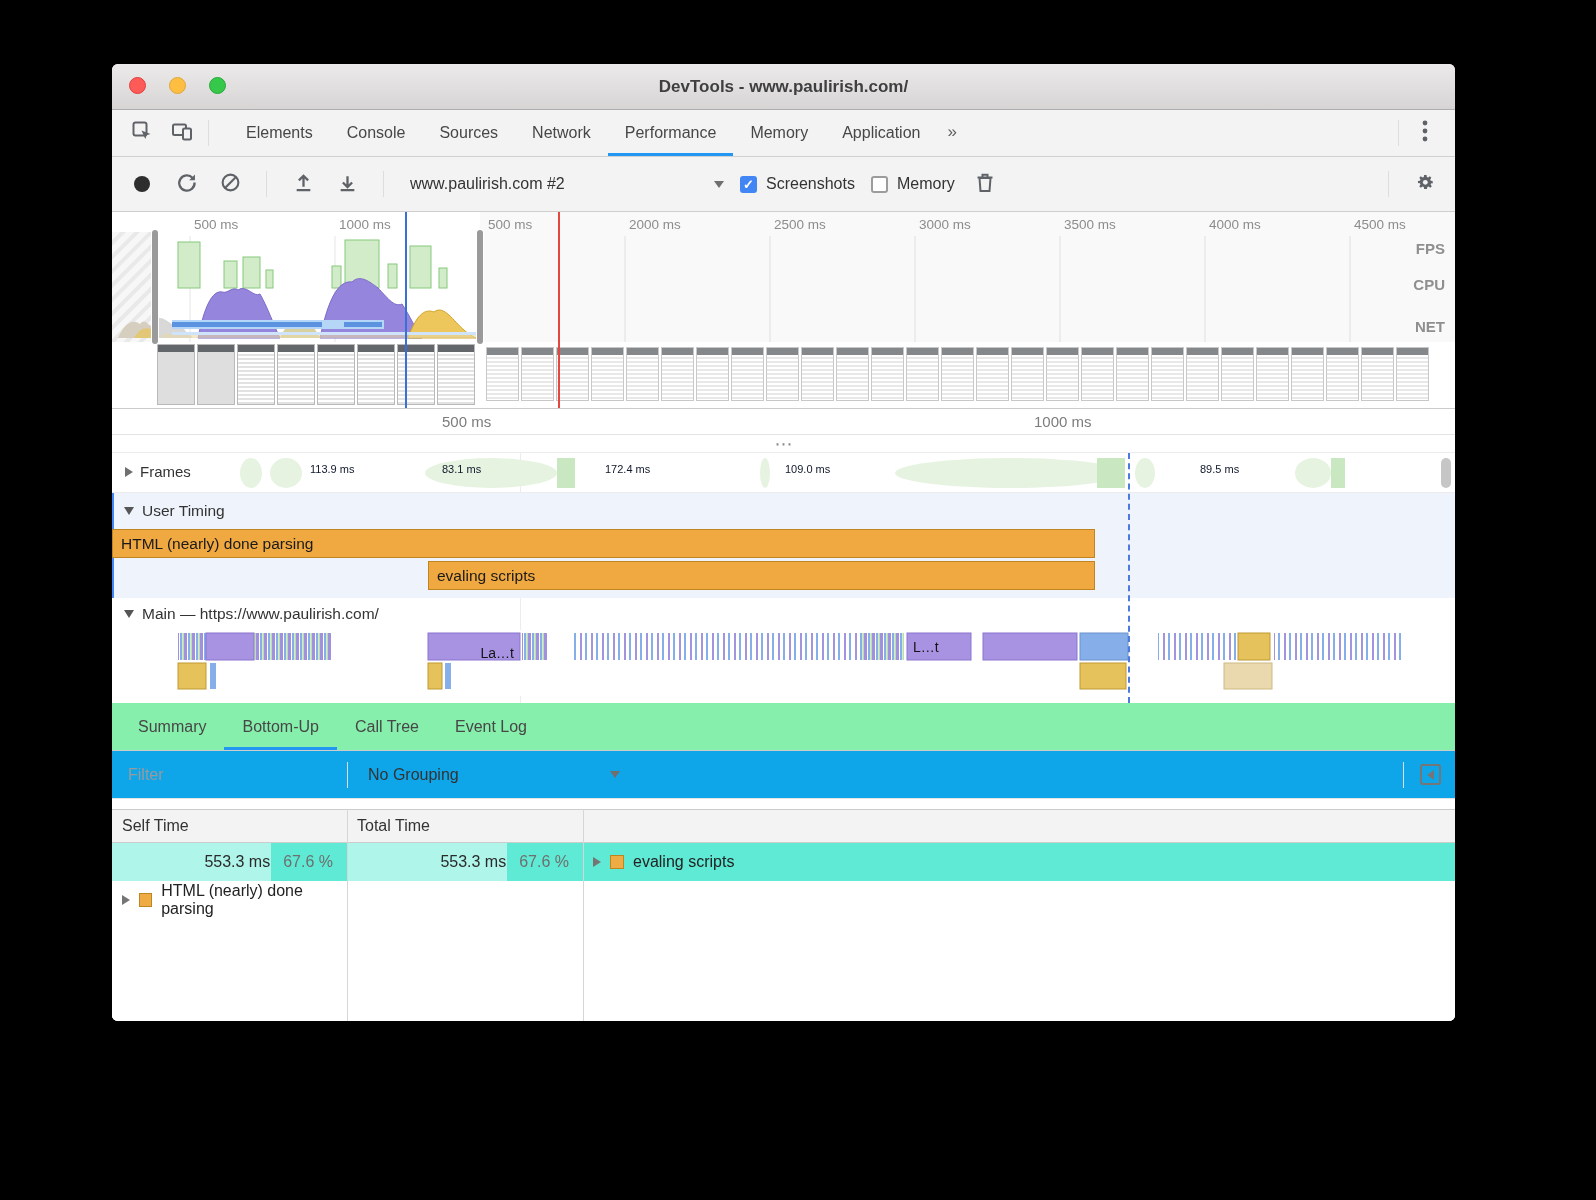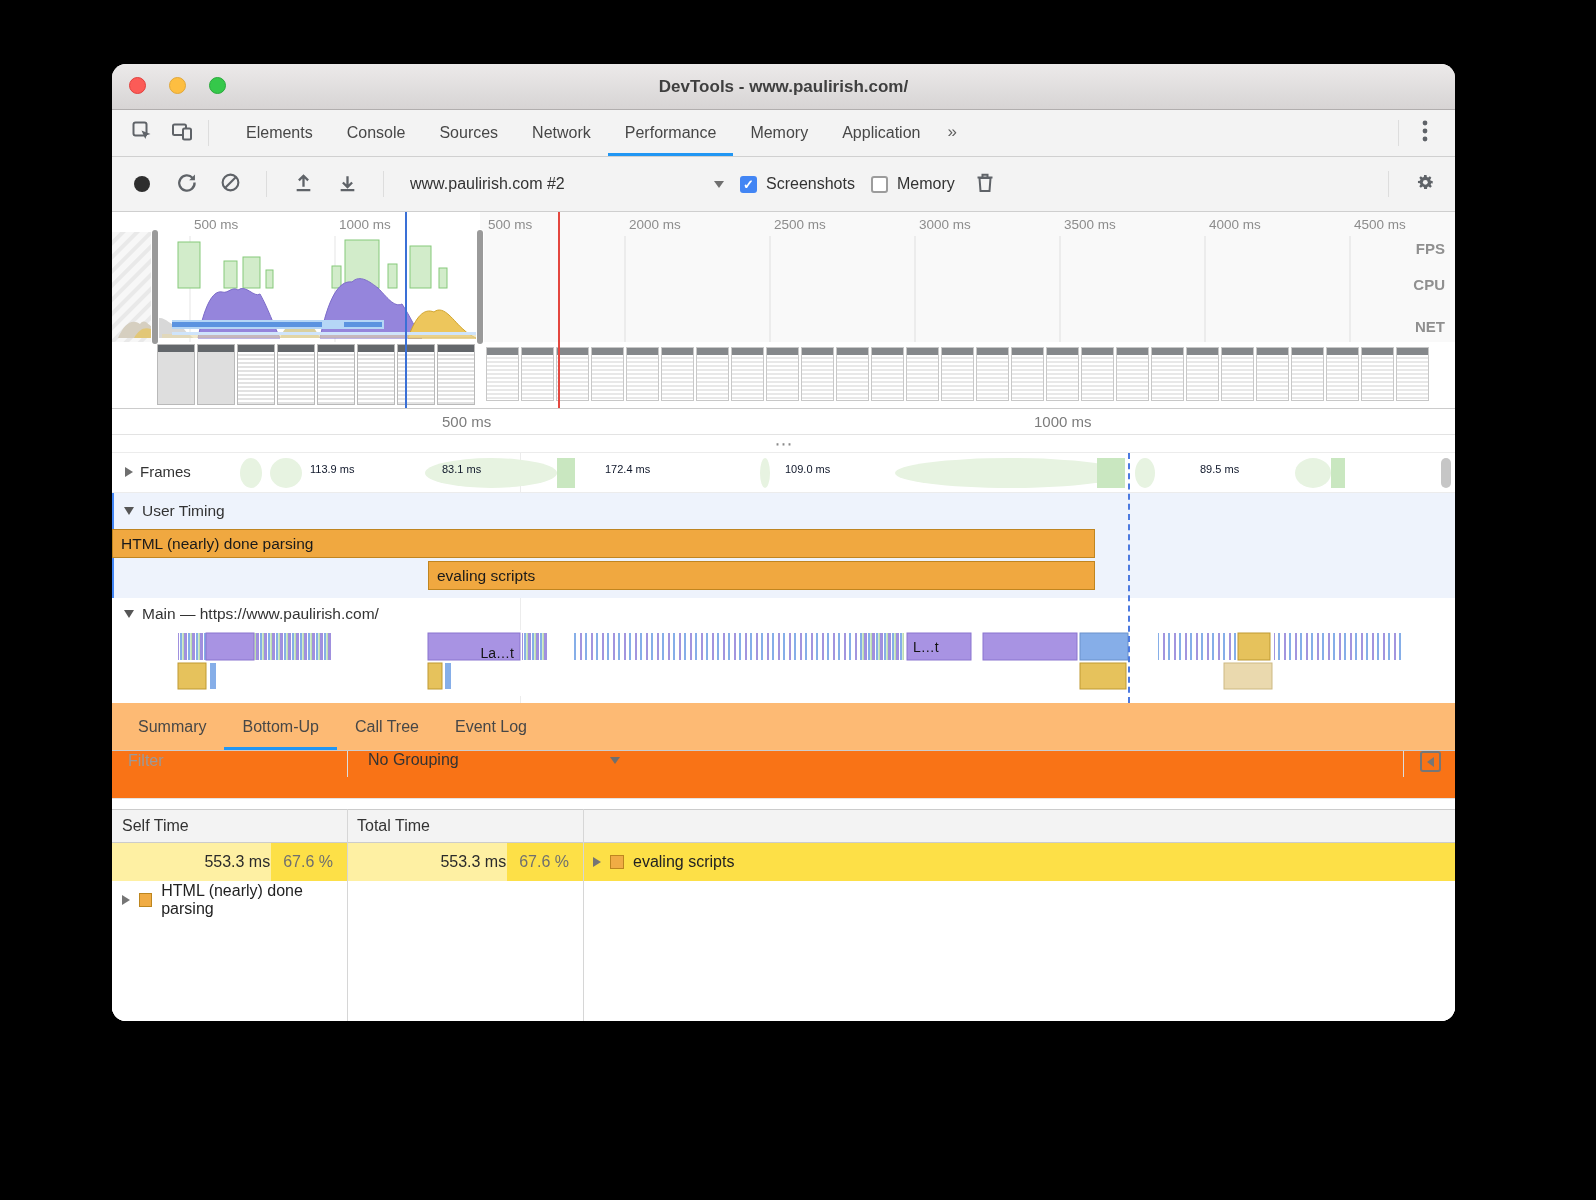--- a/index.html
+++ b/index.html
@@ -1,19 +1,19 @@
 <!DOCTYPE html>
 <html><head>
 <meta charset="utf-8">
 <style>
   html,body{margin:0;padding:0;background:#000;width:1596px;height:1200px;position:relative;
     font-family:"Liberation Sans",sans-serif;-webkit-font-smoothing:antialiased;}
   *{box-sizing:border-box;}
   .window{position:absolute;left:112px;top:64px;width:1343px;height:957px;background:#fff;
-    border-radius:14px;overflow:hidden;box-shadow:0 30px 80px rgba(0,0,0,.6);display:flex;flex-direction:column;}
+    border-radius:6px;overflow:hidden;box-shadow:0 30px 80px rgba(0,0,0,.6);display:flex;flex-direction:column;}
 
   
   .titlebar{height:46px;flex:0 0 46px;background:linear-gradient(#eceaea,#d7d4d4);border-bottom:1px solid #b1aeae;
     position:relative;display:flex;align-items:center;justify-content:center;}
   .traffic{position:absolute;left:17px;top:13px;display:flex;gap:23px;}
   .light{width:17px;height:17px;border-radius:50%;}
   .light.red{background:#fc5b57;border:1px solid #e1403d;}
   .light.yellow{background:#fdbe41;border:1px solid #e0a73a;}
   .light.green{background:#35c84a;border:1px solid #2aa83c;}
   .wtitle{font-size:17px;font-weight:bold;color:#3f3f3f;}
@@ -88,35 +88,35 @@
   .ut-bar.b2{margin-left:316px;width:667px;}
 
   .main-header{height:32px;background:#fff;}
   .flame{position:relative;height:66px;background:#fff;}
   .flame-chip{position:absolute;font-size:14px;color:#141414;z-index:3;white-space:nowrap;overflow:hidden;}
   .chip1{left:322px;top:15px;width:80px;text-align:right;}
   .chip2{left:801px;top:9px;width:52px;}
 
   
   .bottom{flex:1;display:flex;flex-direction:column;position:relative;background:#fff;}
-  .btabs{height:48px;flex:0 0 48px;background:#fdba74;border-bottom:1px solid #ccc;display:flex;align-items:center;padding-left:8px;}
+  .btabs{height:48px;flex:0 0 48px;background:#86efac;border-bottom:1px solid #ccc;display:flex;align-items:center;padding-left:8px;}
   .btab{height:100%;display:flex;align-items:center;padding:3px 18px 0 18px;font-size:16px;color:#474747;border-bottom:3px solid transparent;}
   .btab.active{border-bottom-color:#2196F3;}
-  .btoolbar{height:48px;flex:0 0 48px;background:#f97316;border-bottom:1px solid #e4e4e4;display:flex;align-items:flex-start;padding:0 14px;}
+  .btoolbar{height:48px;flex:0 0 48px;background:#0ea5e9;border-bottom:1px solid #e4e4e4;display:flex;align-items:center;padding:0 14px;}
   .filter-input{border:none;outline:none;font-size:16px;color:#333;width:215px;font-family:"Liberation Sans",sans-serif;background:transparent;}
   .filter-input::placeholder{color:#9a9a9a;}
   .grouping{display:flex;align-items:center;justify-content:space-between;width:252px;margin-left:14px;font-size:16px;color:#333;}
   .heaviest{width:21px;height:21px;border:2px solid #767676;border-radius:3px;display:flex;align-items:center;justify-content:center;margin-left:10px;}
   .tri-left{width:0;height:0;border-right:7px solid #767676;border-top:5px solid transparent;border-bottom:5px solid transparent;}
   .tspacer{height:10px;flex:0 0 10px;background:#fff;}
   .thead{height:34px;flex:0 0 34px;background:#f3f3f3;border-top:1px solid #ccc;border-bottom:1px solid #ccc;
     display:grid;grid-template-columns:235px 236px 1fr;}
   .th{display:flex;align-items:center;padding-left:10px;font-size:16px;color:#333;}
   .trow{height:38px;flex:0 0 38px;display:grid;grid-template-columns:235px 236px 1fr;font-size:16px;background:#fff;}
-  .trow.selected{background:#fde047;}
+  .trow.selected{background:#5eead4;}
   .num-cell{position:relative;display:flex;align-items:center;justify-content:flex-end;gap:13px;padding-right:14px;}
   .num-cell .val{color:#2a2a2a;position:relative;z-index:1;}
   .num-cell .pct{color:#6f6f6f;position:relative;z-index:1;}
   .pbar{position:absolute;left:0;top:0;bottom:0;z-index:0;}
   .pbar.yellow{background:#fcefc9;border-right:1px solid #ecd69a;}
   .pbar.gray{background:rgba(255,255,255,.5);}
   .act-cell{display:flex;align-items:center;gap:9px;padding-left:10px;}
   .tri-r{width:0;height:0;border-left:8px solid #757575;border-top:5px solid transparent;border-bottom:5px solid transparent;}
   .swatch{width:14px;height:14px;background:#F0AC44;border:1px solid #bd861f;}
   .act-label{color:#222;}

